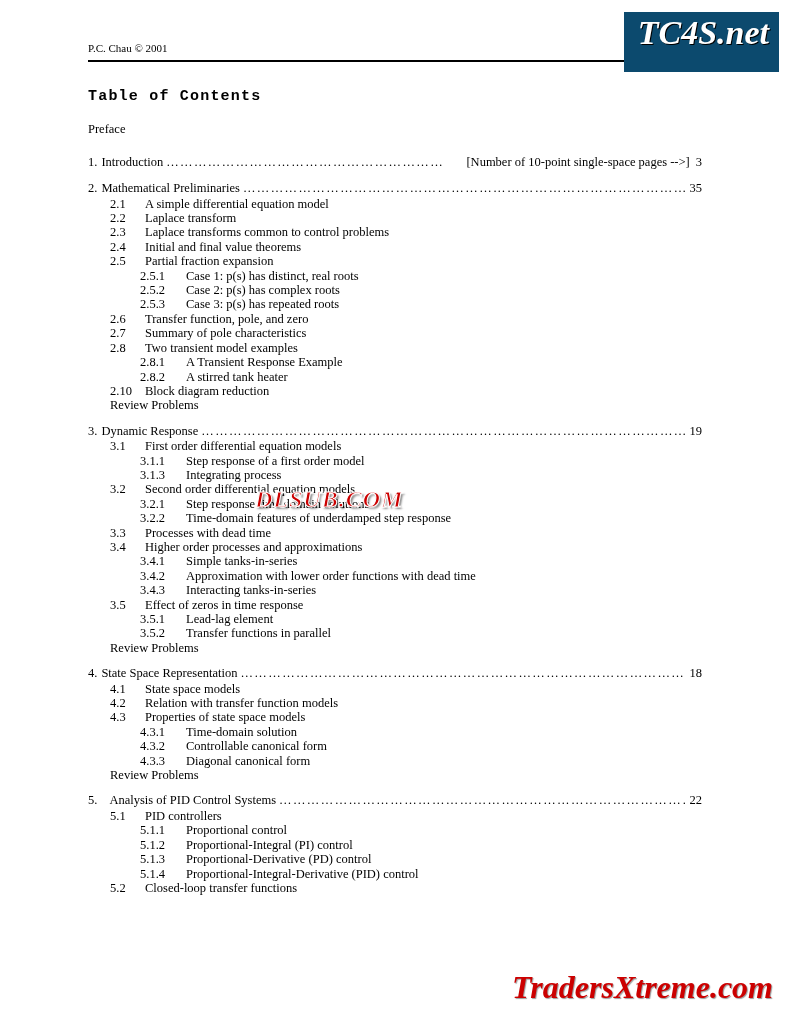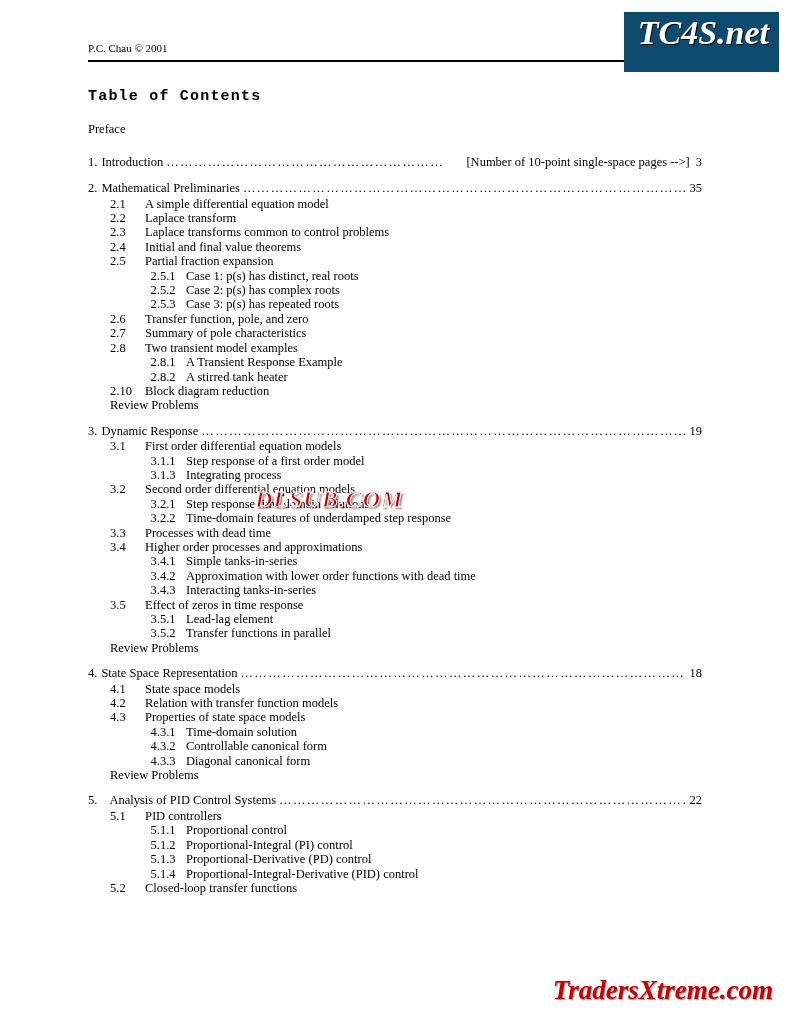--- a/index.html
+++ b/index.html
@@ -44,21 +44,21 @@
     -webkit-text-stroke: 1px #ffffff;
     text-shadow: 2px 2px 2px rgba(0,0,0,.45);
     letter-spacing: 1px;
     z-index: 5;
   }
   .wm-bot {
     position: absolute;
     bottom: 18px;
     right: 18px;
     font-family: "Liberation Serif", serif;
-    font-size: 27px;
+    font-size: 32px;
     font-weight: bold;
     font-style: italic;
     color: #cc0000;
     text-shadow: 1px 1px 1px rgba(0,0,0,.4);
   }
 
   
   .page {
     position: absolute;
     left: 0; top: 0;
@@ -134,21 +134,21 @@
     padding-right: 4px;
   }
 
   .gap { height: 11px; }
 
   .l2, .l3 {
     display: flex;
     align-items: baseline;
   }
   .l2 { padding-left: 22px; }
-  .l3 { padding-left: 52px; text-align: center; }
+  .l3 { padding-left: 52px; }
   .l2 .k { width: 35px; flex: 0 0 35px; }
   .l3 .k { width: 46px; flex: 0 0 46px; }
   .rev { padding-left: 22px; }
 </style>
 </head>
 <body>
 
 <div class="page">
 
   <div class="hdr">P.C. Chau © 2001</div>

